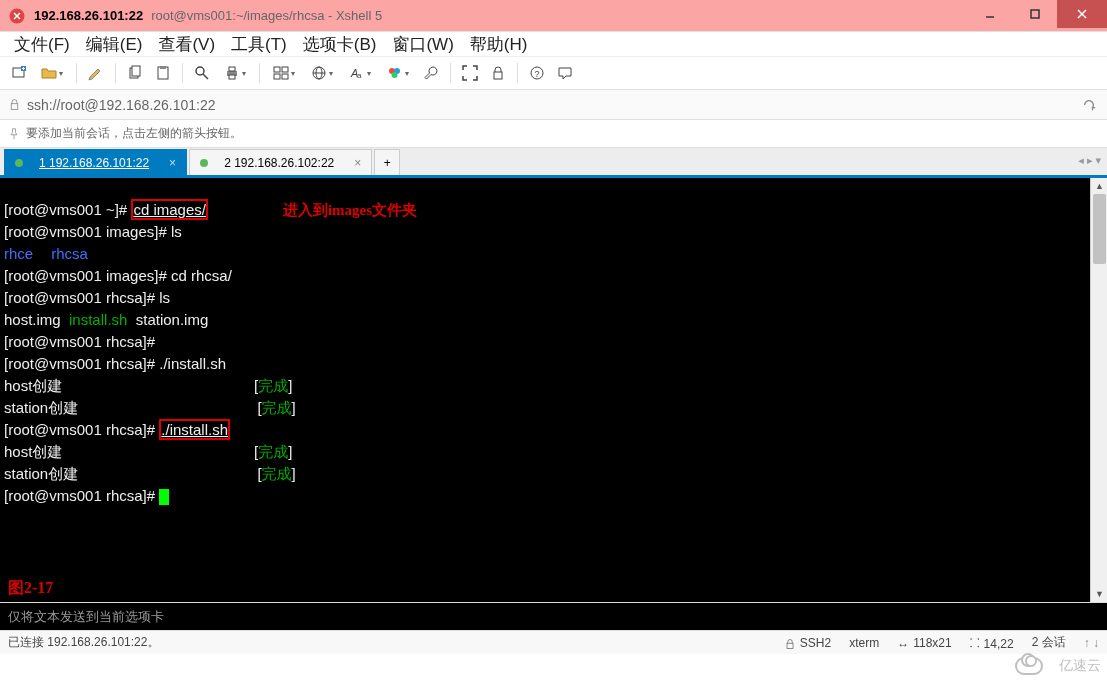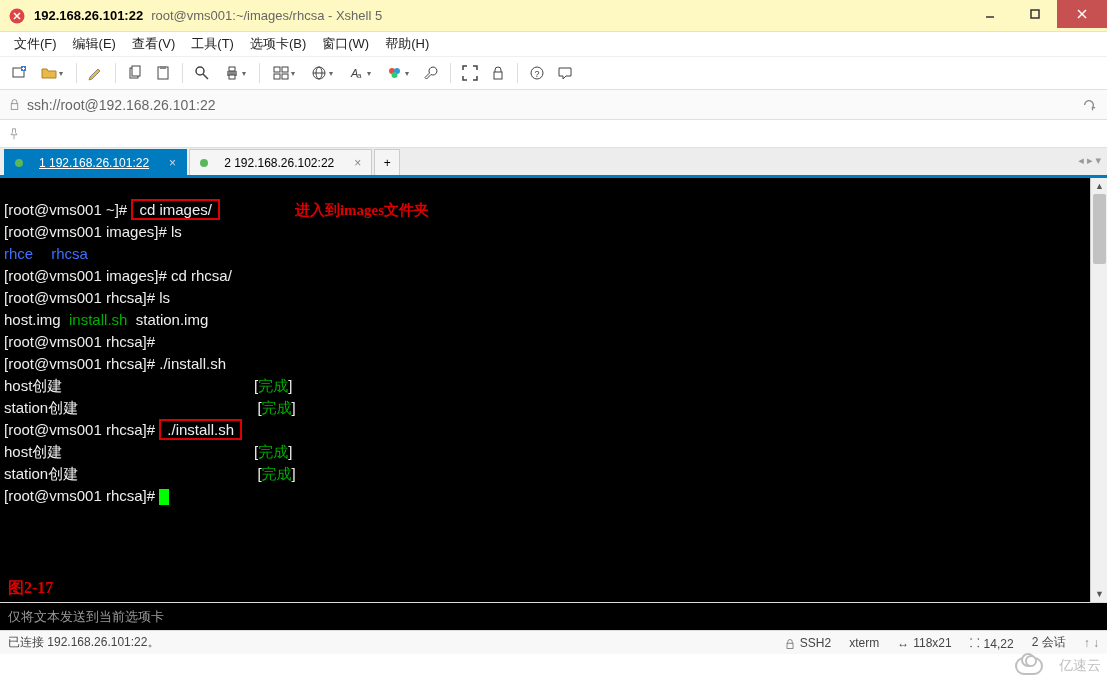--- a/index.html
+++ b/index.html
@@ -1,30 +1,30 @@
 <!DOCTYPE html>
 <html><head>
 <meta charset="utf-8">
 <style>
 * { margin: 0; padding: 0; box-sizing: border-box; font-family: "Microsoft YaHei", "Segoe UI", Tahoma, sans-serif; }
 body { background: #fff; width: 1107px; height: 681px; overflow: hidden; position: relative; }
 
 
-.titlebar { height: 32px; background: #fef9c3; border-bottom: 1px solid #e0e0e0; display: flex; align-items: center; padding: 0 8px; position: relative; }
+.titlebar { height: 32px; background: #fca5a5; border-bottom: 1px solid #e0e0e0; display: flex; align-items: center; padding: 0 8px; position: relative; }
 .app-icon { width: 18px; height: 18px; margin-right: 8px; }
 .titlebar-text { font-size: 13px; color: #333; display: flex; align-items: center; gap: 8px; }
 .titlebar-text .ip { font-weight: bold; color: #000; }
 .titlebar-text .path { color: #666; }
 .winbtns { position: absolute; right: 0; top: 0; display: flex; height: 32px; }
 .winbtn { width: 45px; height: 28px; display: flex; align-items: center; justify-content: center; font-size: 12px; cursor: pointer; }
 .winbtn.close { background: #c75050; color: #fff; width: 50px; }
 .winbtn svg { width: 10px; height: 10px; }
 
 
-.menubar { height: 24px; display: flex; align-items: center; padding: 0 8px; gap: 4px; font-size: 13px; color: #222; }
+.menubar { height: 24px; display: flex; align-items: center; padding: 0 8px; gap: 4px; font-size: 17px; color: #222; }
 .menubar span { padding: 2px 6px; cursor: pointer; }
 
 
 .toolbar { height: 34px; border-top: 1px solid #f0f0f0; border-bottom: 1px solid #e0e0e0; display: flex; align-items: center; padding: 0 6px; gap: 2px; }
 .tbtn { width: 26px; height: 26px; display: flex; align-items: center; justify-content: center; cursor: pointer; color: #444; font-size: 14px; }
 .tbtn.wdd { width: 36px; }
 .tbtn svg { width: 16px; height: 16px; }
 .tsep { width: 1px; height: 20px; background: #ddd; margin: 0 4px; }
 .dd-arrow { font-size: 8px; color: #666; margin-left: 2px; }
 
@@ -48,21 +48,21 @@
 .tab.active .tab-close { color: #cde; }
 .tab.add { width: 26px; justify-content: center; padding: 0; background: #f5f5f5; }
 .tab-arrows { position: absolute; right: 6px; top: 6px; font-size: 11px; color: #999; display: flex; gap: 6px; align-items: center; }
 
 
 .terminal-wrap { position: relative; }
 .terminal { background: #000; font-family: "Consolas","Courier New",monospace; font-size: 15px; line-height: 20px; color: #bbb; padding: 2px 4px; height: 424px; position: relative; white-space: pre; overflow: hidden; }
 .terminal .white { color: #eee; }
 .terminal .blue  { color: #3f6fff; }
 .terminal .green { color: #00b000; }
-.redbox { border: 2px solid #d00; padding: 0 6px; }
+.redbox { border: 2px solid #d00; padding: 0 0; text-decoration: underline; }
 .anno   { color: #d00; font-weight: bold; font-family: "Microsoft YaHei"; margin-left: 48px; }
 .cursor { display: inline-block; width: 10px; height: 16px; background: #00ff00; vertical-align: middle; }
 .term-scroll { position: absolute; right: 0; top: 0; width: 17px; height: 100%; background: #f0f0f0; border-left: 1px solid #ccc; }
 .term-scroll .thumb { position: absolute; top: 16px; left: 2px; width: 13px; height: 70px; background: #c2c2c2; border-radius: 2px; }
 .term-scroll .arrow { position: absolute; left: 0; width: 17px; height: 16px; display: flex; align-items: center; justify-content: center; font-size: 9px; color: #555; }
 .term-scroll .arrow.top { top: 0; }
 .term-scroll .arrow.bot { bottom: 0; }
 .fig-label { position: absolute; left: 8px; bottom: 4px; color: #d00; font-weight: bold; font-size: 16px; font-family: "Microsoft YaHei"; }
 
 
@@ -249,20 +249,21 @@
       </svg>
   </span>
 </div>
 
 <div class="tipbar">
   <span class="pin">
     <svg width="12" height="12" viewBox="0 0 16 16">
         <path d="M6 1h4v5l2 3H4l2-3zM8 9v6" stroke="#888" fill="none"></path>
       </svg>
   </span>
+  <span>要添加当前会话，点击左侧的箭头按钮。</span>
 </div>
 
 <div class="tabstrip">
   <div class="tab active">
     <span class="dot"></span>
     <span class="tab-label">1 192.168.26.101:22</span>
     <span class="tab-close">×</span>
   </div>
   <div class="tab">
     <span class="dot"></span>

